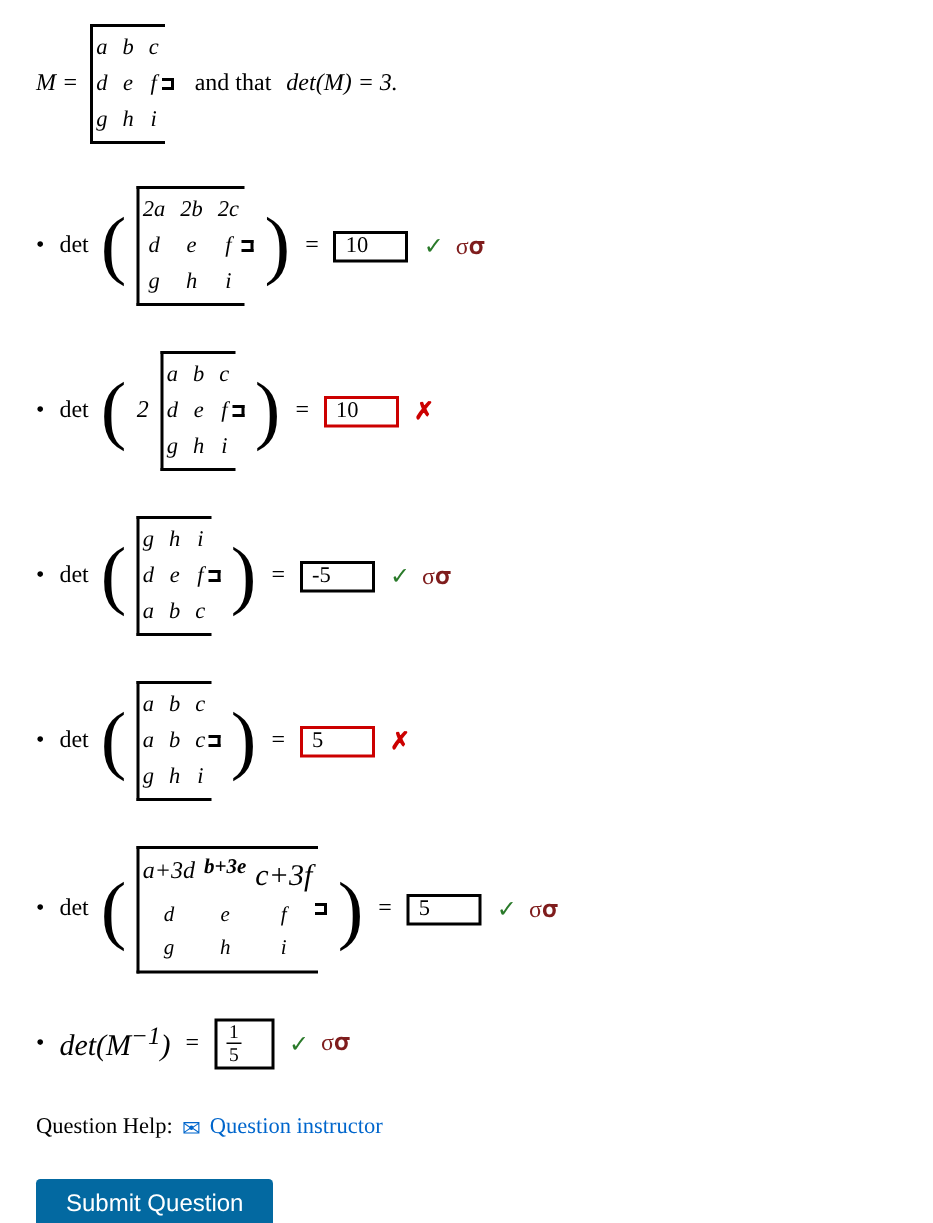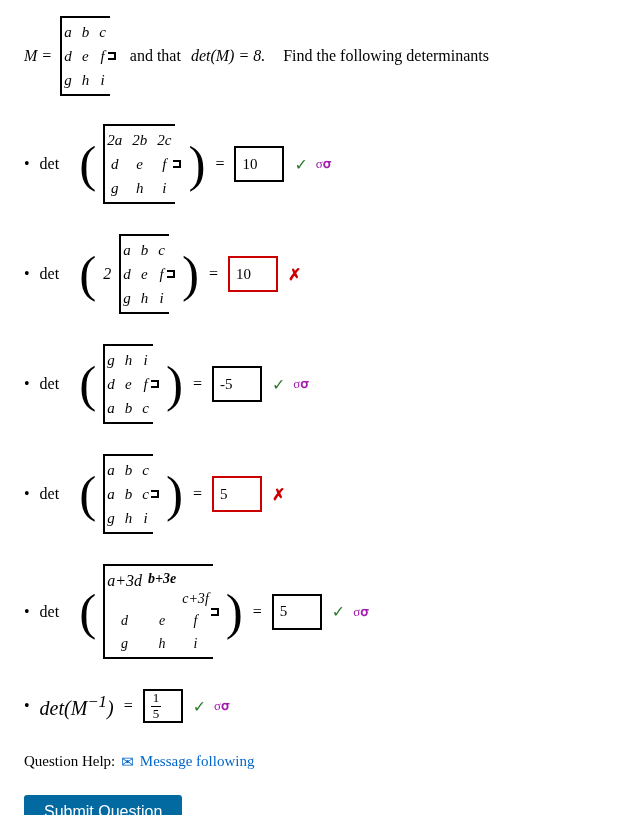--- a/index.html
+++ b/index.html
@@ -29,47 +29,47 @@
       flex-wrap: nowrap;
     }
 
     .bullet {
       font-size: 16px;
       margin-right: 4px;
     }
 
     .det-label {
       font-size: 16px;
-      margin-right: 14px;
+      margin-right: 2px;
     }
 
     .equals-sign {
       font-size: 16px;
       margin: 0 4px;
     }
 
     .answer-box {
       border: 2px solid #000;
       padding: 2px 6px;
       min-width: 50px;
       font-size: 15px;
       display: inline-flex;
       align-items: center;
-      height: 36px;
+      height: 21px;
     }
 
     .check-icon {
       color: #2a7a2a;
       font-size: 16px;
       margin-left: 4px;
     }
 
     .sigma-icon {
-      color: #a21caf;
-      font-size: 13px;
+      color: #7f1d1d;
+      font-size: 16px;
       margin-left: 2px;
       cursor: pointer;
       text-align: right;
     }
 
     .cross-icon {
       color: #cc0000;
       font-size: 16px;
       margin-left: 4px;
       font-weight: bold;
@@ -203,22 +203,21 @@
         <span class="m-cell">e</span>
         <span class="m-cell">f</span>
         <span class="m-cell">g</span>
         <span class="m-cell">h</span>
         <span class="m-cell">i</span>
       </span>
     </span>
     <span class="bracket-r"></span>
   </span>
   <span style="margin-left:6px;text-align:right;">and that</span>
-  <span style="font-style:italic; margin-left:2px;">det(M) = 8.</span>
-  <span style="margin-left:10px;">Find the following determinants</span>
+  <span style="font-style:italic; margin-left:2px;">det(M) = 3.</span>
 </div>
 
 <div class="problem-line">
   <span class="bullet">•</span>
   <span class="det-label">det</span>
   <span class="paren-l">(</span>
   <span class="header-matrix-wrap">
     <span class="bracket-l">
       <span class="inline-matrix">
         <span class="m-cell">2<i>a</i></span>
@@ -331,21 +330,21 @@
 
 <div class="problem-line">
   <span class="bullet">•</span>
   <span class="det-label">det</span>
   <span class="paren-l">(</span>
   <span class="header-matrix-wrap">
     <span class="bracket-l">
       <span class="inline-matrix" style="column-gap:6px;">
         <span class="m-cell" style="font-size:16px;"><i>a</i>+3<i>d</i></span>
         <span class="m-cell" style="font-size:14px;font-weight:bold;"><i>b</i>+3<i>e</i></span>
-        <span class="m-cell" style="font-size:14px;margin-top:20px;"><i>c</i>+3<i>f</i></span>
+        <span class="m-cell" style="font-size:20px;"><i>c</i>+3<i>f</i></span>
         <span class="m-cell" style="font-size:14px; text-align:center; padding: 0 8px;"><i>d</i></span>
         <span class="m-cell" style="font-size:14px; text-align:center; padding: 0 8px;"><i>e</i></span>
         <span class="m-cell" style="font-size:14px; text-align:center; padding: 0 8px;"><i>f</i></span>
         <span class="m-cell" style="font-size:14px; text-align:center; padding: 0 8px;"><i>g</i></span>
         <span class="m-cell" style="font-size:14px; text-align:center; padding: 0 8px;"><i>h</i></span>
         <span class="m-cell" style="font-size:14px; text-align:center; padding: 0 8px;"><i>i</i></span>
       </span>
     </span>
     <span class="bracket-r"></span>
   </span>
@@ -368,18 +367,18 @@
       <span class="fraction-den">5</span>
     </span>
   </span>
   <span class="check-icon">✓</span>
   <span class="sigma-icon">σ𝛔</span>
 </div>
 
 <div class="question-help">
   <span>Question Help:</span>
   <span class="mail-icon">✉</span>
-  <a class="message-link">Message following</a>
+  <a class="message-link">Question instructor</a>
 </div>
 
 <div style="margin-top:12px;">
   <button class="submit-btn">Submit Question</button>
 </div>
 
 </body></html>

